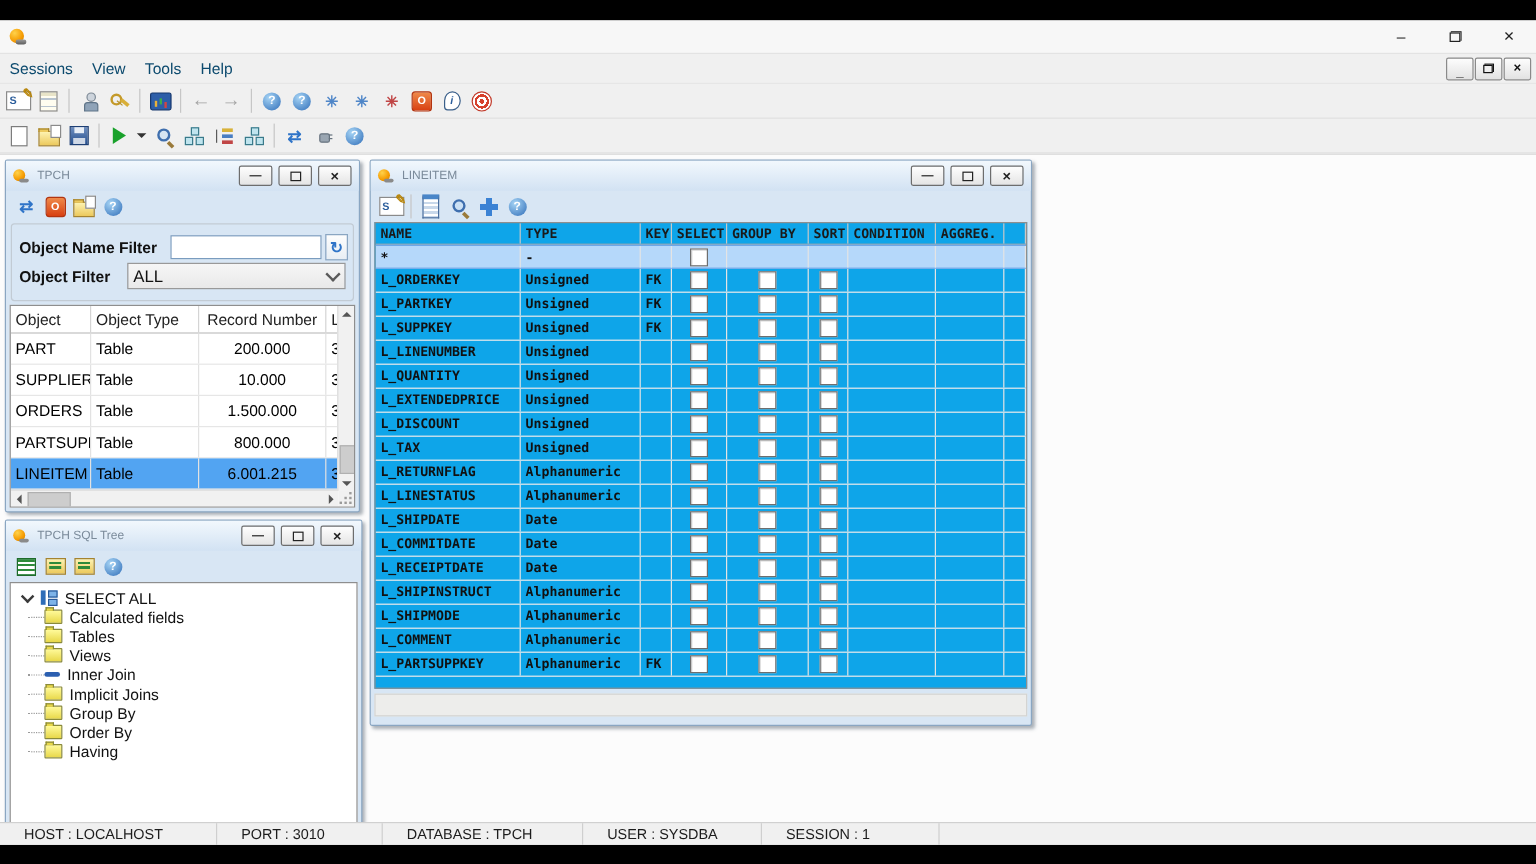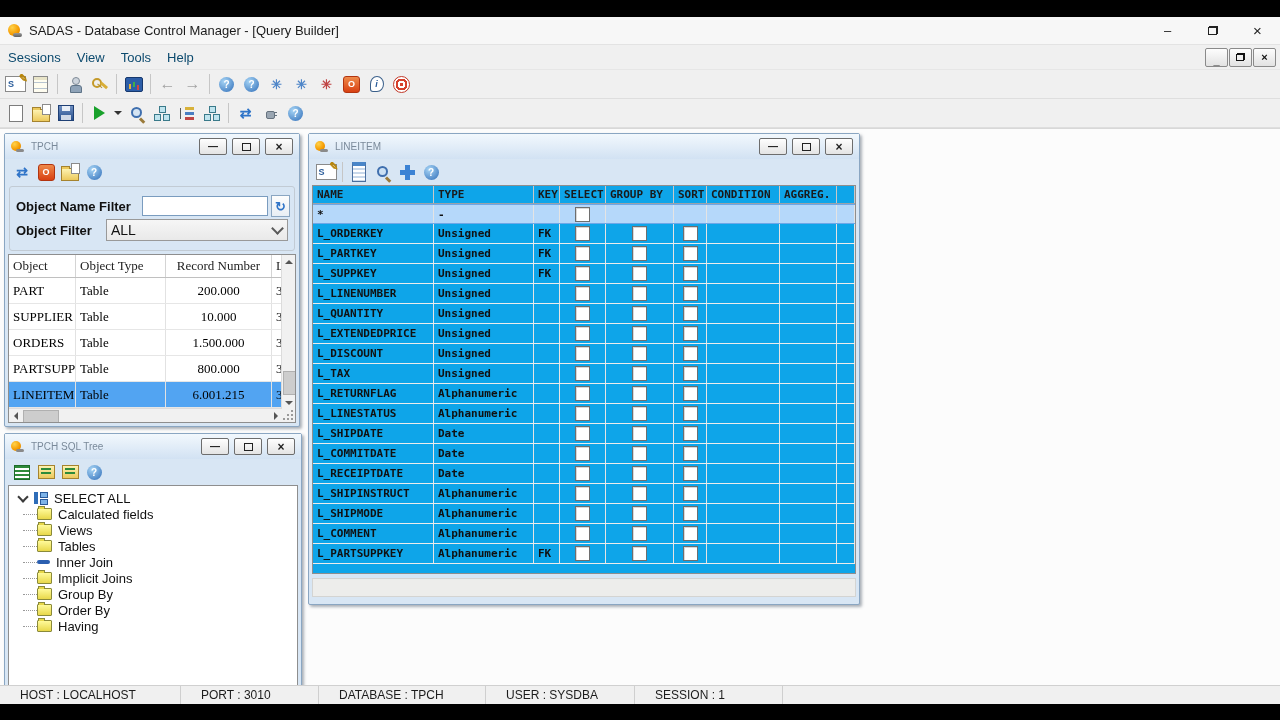--- a/index.html
+++ b/index.html
@@ -135,21 +135,21 @@
   .frow2 .flabel{width:90px;}
   .finput{width:120px;height:18px;border:1px solid #7a9cbf;background:#fff;font-size:12px;padding:0 2px;flex:none;}
   .fbtn{width:17px;height:20px;border:1px solid #8aa6c2;background:linear-gradient(#fdfdfd,#e8eef4);margin-left:3px;
         display:flex;align-items:center;justify-content:center;flex:none;}
   .fcombo{flex:1;height:20px;border:1px solid #999;background:linear-gradient(#f6f6f6,#e9e9e9);display:flex;align-items:center;
           font-size:14px;color:#111;padding-left:4px;}
   .fcombo .chevc{margin-left:auto;margin-right:5px;width:7px;height:7px;border-right:2px solid #5a5a5a;border-bottom:2px solid #5a5a5a;
           transform:rotate(45deg);margin-top:-4px;}
 
   .tgrid{position:relative;flex:1;background:#fff;border:1px solid #8e8e8e;overflow:hidden;}
-  .t-head,.t-row{display:grid;grid-template-columns:67px 90px 106px 10px;margin-right:3px;font-family:Liberation Serif, serif;}
+  .t-head,.t-row{display:grid;grid-template-columns:67px 90px 106px 10px;margin-right:3px;}
   .t-head{height:22px;border-bottom:1px solid #c0c0c0;}
   .t-head .t-cell{font-size:13px;color:#222;display:flex;align-items:center;padding-left:4px;border-right:1px solid #d4d4d4;overflow:hidden;white-space:nowrap;}
   .t-head .t-cell.c2{justify-content:center;padding-left:0;}
   .t-row{height:25px;border-bottom:1px solid #e6e6e6;}
   .t-row .t-cell{font-size:13px;color:#000;display:flex;align-items:center;padding-left:4px;border-right:1px solid #e2e2e2;overflow:hidden;white-space:nowrap;}
   .t-row .t-cell.c2{justify-content:center;padding-left:0;}
   .t-row.sel{background:#52a4f2;}
   .vscroll{position:absolute;right:0;top:0;bottom:13px;width:13px;background:#f1f1f1;border-left:1px solid #dcdcdc;}
   .vs-up{position:absolute;top:0;left:0;width:13px;height:13px;display:flex;align-items:center;justify-content:center;}
   .vs-dn{position:absolute;bottom:0;left:0;width:13px;height:13px;display:flex;align-items:center;justify-content:center;}
@@ -208,21 +208,20 @@
   .seg.fill{flex:1;border-right:none;}
 </style>
 </head>
 <body>
 
 <div class="screen">
   <div class="app">
 
     <div class="titlebar">
       <span class="app-icon"></span>
-      <span class="title-text">SADAS - Database Control Manager - [Query Builder]</span>
       <div class="win-controls">
         <div class="wc">
             <span>–</span>
           </div>
         <div class="wc">
             <span class="wc-restore-glyph"></span>
           </div>
         <div class="wc">
             <span class="wc-close-glyph">×</span>
           </div>
@@ -847,26 +846,26 @@
             </div>
             <div>
                 <div class="trow">
                   <div class="tindent"></div>
                   <div class="tfolder"></div>
                   <div class="">Calculated fields</div>
                 </div>
                 <div class="trow">
                   <div class="tindent"></div>
                   <div class="tfolder"></div>
-                  <div class="">Views</div>
+                  <div class="">Tables</div>
                 </div>
                 <div class="trow">
                   <div class="tindent"></div>
                   <div class="tfolder"></div>
-                  <div class="">Tables</div>
+                  <div class="">Views</div>
                 </div>
                 <div class="trow">
                   <div class="tindent"></div>
                   <div class="tjoin"></div>
                   <div class="">Inner Join</div>
                 </div>
                 <div class="trow">
                   <div class="tindent"></div>
                   <div class="tfolder"></div>
                   <div class="">Implicit Joins</div>

